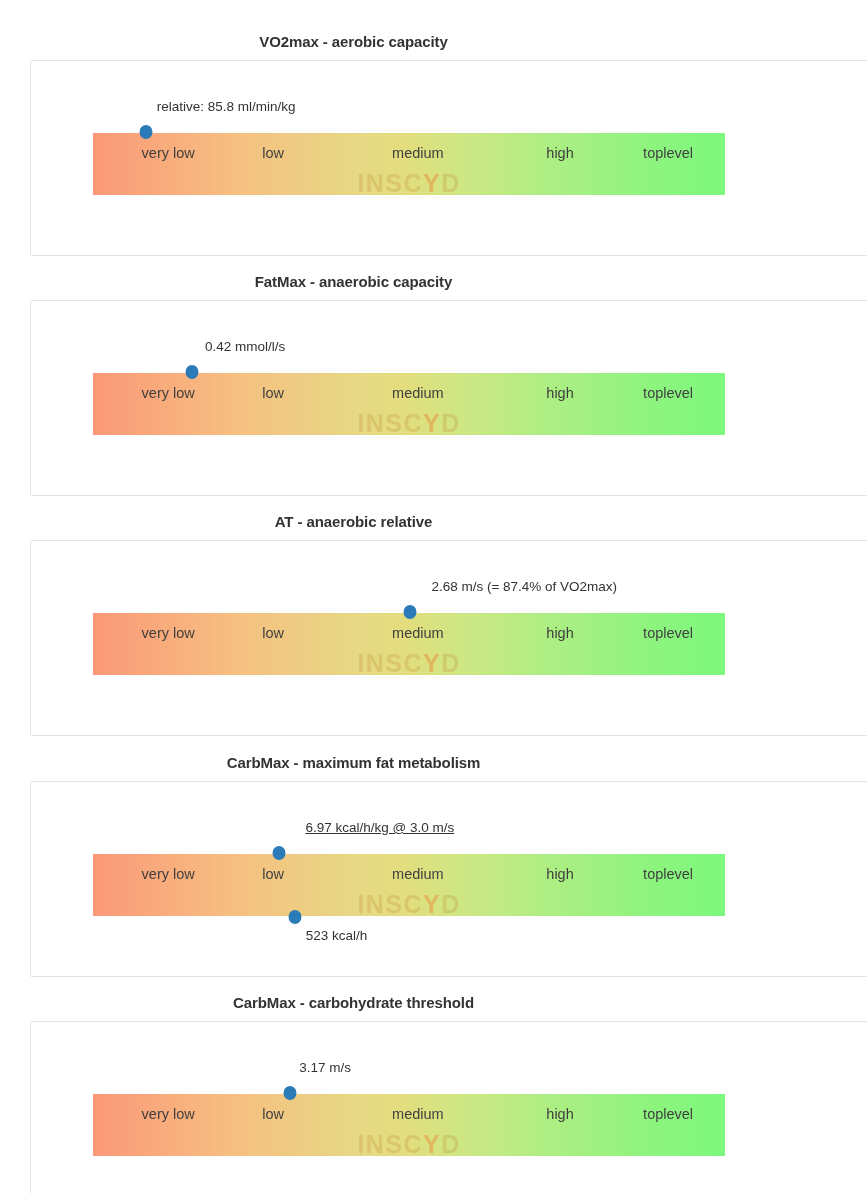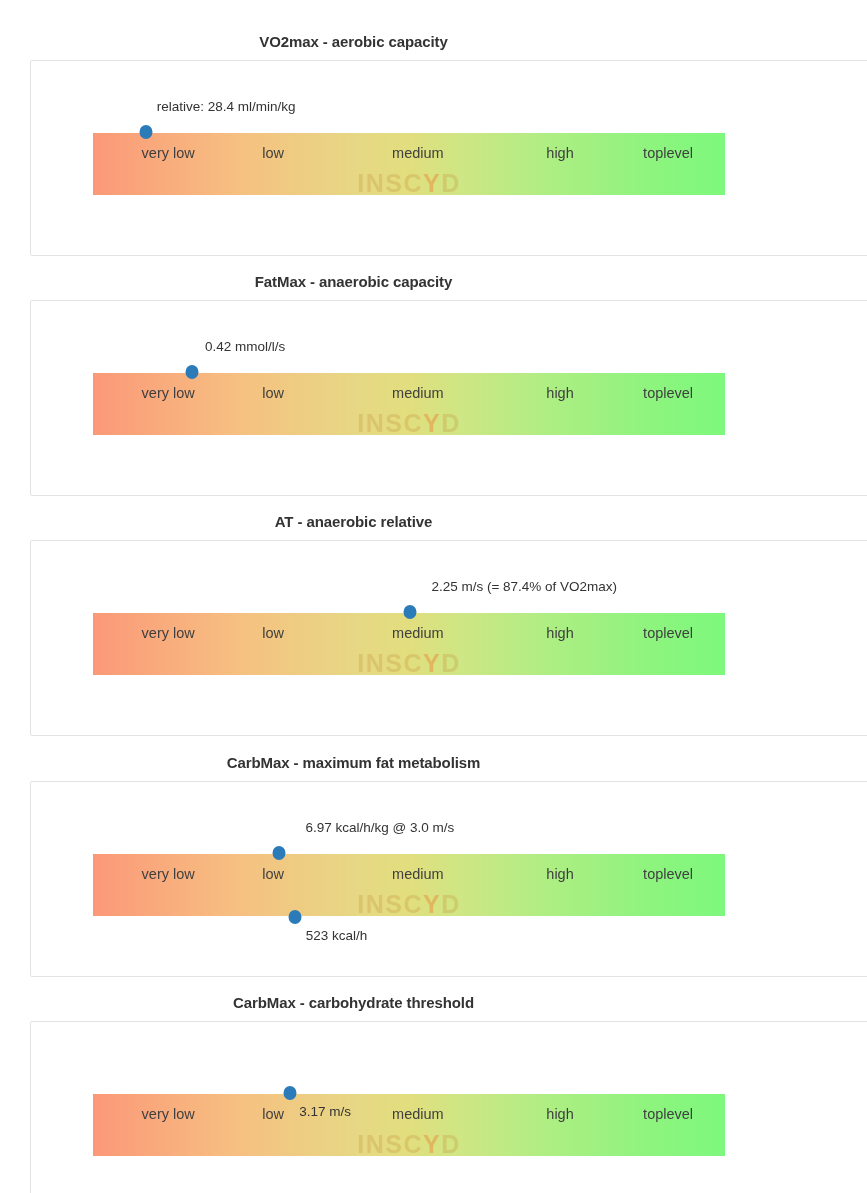--- a/index.html
+++ b/index.html
@@ -106,21 +106,21 @@
         <div class="bar-wrap" style="top: 72px;">
           <div class="gradient-bar">
             <div class="seg-label" style="left: 11.9%;">very low</div>
             <div class="seg-label" style="left: 28.5%;">low</div>
             <div class="seg-label" style="left: 51.4%;">medium</div>
             <div class="seg-label" style="left: 73.9%;">high</div>
             <div class="seg-label" style="left: 91%;">toplevel</div>
             <div class="watermark"><span>I</span><span>N</span><span>S</span><span>C</span><span class="y">Y</span><span>D</span></div>
           </div>
           <div class="marker top" style="left: 8.4%;"></div>
-          <div class="value-label above" style="left: calc(8.4% + 80px);">relative: 28.4 ml/min/kg</div>
+          <div class="value-label above" style="left: calc(8.4% + 80px);">relative: 85.8 ml/min/kg</div>
         </div>
       </div>
     </div>
     <div class="panel" style="top: 272px;">
       <div class="panel-title">FatMax - anaerobic capacity</div>
       <div class="card" style="top: 28px; height: 196px;">
         <div class="bar-wrap" style="top: 72px;">
           <div class="gradient-bar">
             <div class="seg-label" style="left: 11.9%;">very low</div>
             <div class="seg-label" style="left: 28.5%;">low</div>
@@ -140,53 +140,53 @@
         <div class="bar-wrap" style="top: 72px;">
           <div class="gradient-bar">
             <div class="seg-label" style="left: 11.9%;">very low</div>
             <div class="seg-label" style="left: 28.5%;">low</div>
             <div class="seg-label" style="left: 51.4%;">medium</div>
             <div class="seg-label" style="left: 73.9%;">high</div>
             <div class="seg-label" style="left: 91%;">toplevel</div>
             <div class="watermark"><span>I</span><span>N</span><span>S</span><span>C</span><span class="y">Y</span><span>D</span></div>
           </div>
           <div class="marker top" style="left: 50.2%;"></div>
-          <div class="value-label above" style="left: calc(50.2% + 114px);">2.25 m/s (= 87.4% of VO2max)</div>
+          <div class="value-label above" style="left: calc(50.2% + 114px);">2.68 m/s (= 87.4% of VO2max)</div>
         </div>
       </div>
     </div>
     <div class="panel" style="top: 753px;">
       <div class="panel-title">CarbMax - maximum fat metabolism</div>
       <div class="card" style="top: 28px; height: 196px;">
         <div class="bar-wrap" style="top: 72px;">
           <div class="gradient-bar">
             <div class="seg-label" style="left: 11.9%;">very low</div>
             <div class="seg-label" style="left: 28.5%;">low</div>
             <div class="seg-label" style="left: 51.4%;">medium</div>
             <div class="seg-label" style="left: 73.9%;">high</div>
             <div class="seg-label" style="left: 91%;">toplevel</div>
             <div class="watermark"><span>I</span><span>N</span><span>S</span><span>C</span><span class="y">Y</span><span>D</span></div>
           </div>
           <div class="marker top" style="left: 29.4%;"></div>
-          <div class="value-label above" style="left: calc(29.4% + 101px);">6.97 kcal/h/kg @ 3.0 m/s</div>
+          <div class="value-label above" style="left: calc(29.4% + 101px); text-decoration: underline;">6.97 kcal/h/kg @ 3.0 m/s</div>
           <div class="marker bottom" style="left: 31.9%;"></div>
           <div class="value-label below" style="left: calc(31.9% + 42px);">523 kcal/h</div>
         </div>
       </div>
     </div>
     <div class="panel" style="top: 993px;">
       <div class="panel-title">CarbMax - carbohydrate threshold</div>
       <div class="card" style="top: 28px; height: 196px;">
         <div class="bar-wrap" style="top: 72px;">
           <div class="gradient-bar">
             <div class="seg-label" style="left: 11.9%;">very low</div>
             <div class="seg-label" style="left: 28.5%;">low</div>
             <div class="seg-label" style="left: 51.4%;">medium</div>
             <div class="seg-label" style="left: 73.9%;">high</div>
             <div class="seg-label" style="left: 91%;">toplevel</div>
             <div class="watermark"><span>I</span><span>N</span><span>S</span><span>C</span><span class="y">Y</span><span>D</span></div>
           </div>
           <div class="marker top" style="left: 31.2%;"></div>
-          <div class="value-label above" style="left: calc(31.2% + 35px); margin-top: 44px;">3.17 m/s</div>
+          <div class="value-label above" style="left: calc(31.2% + 35px);">3.17 m/s</div>
         </div>
       </div>
     </div>
   </div>
 
 </body></html>

